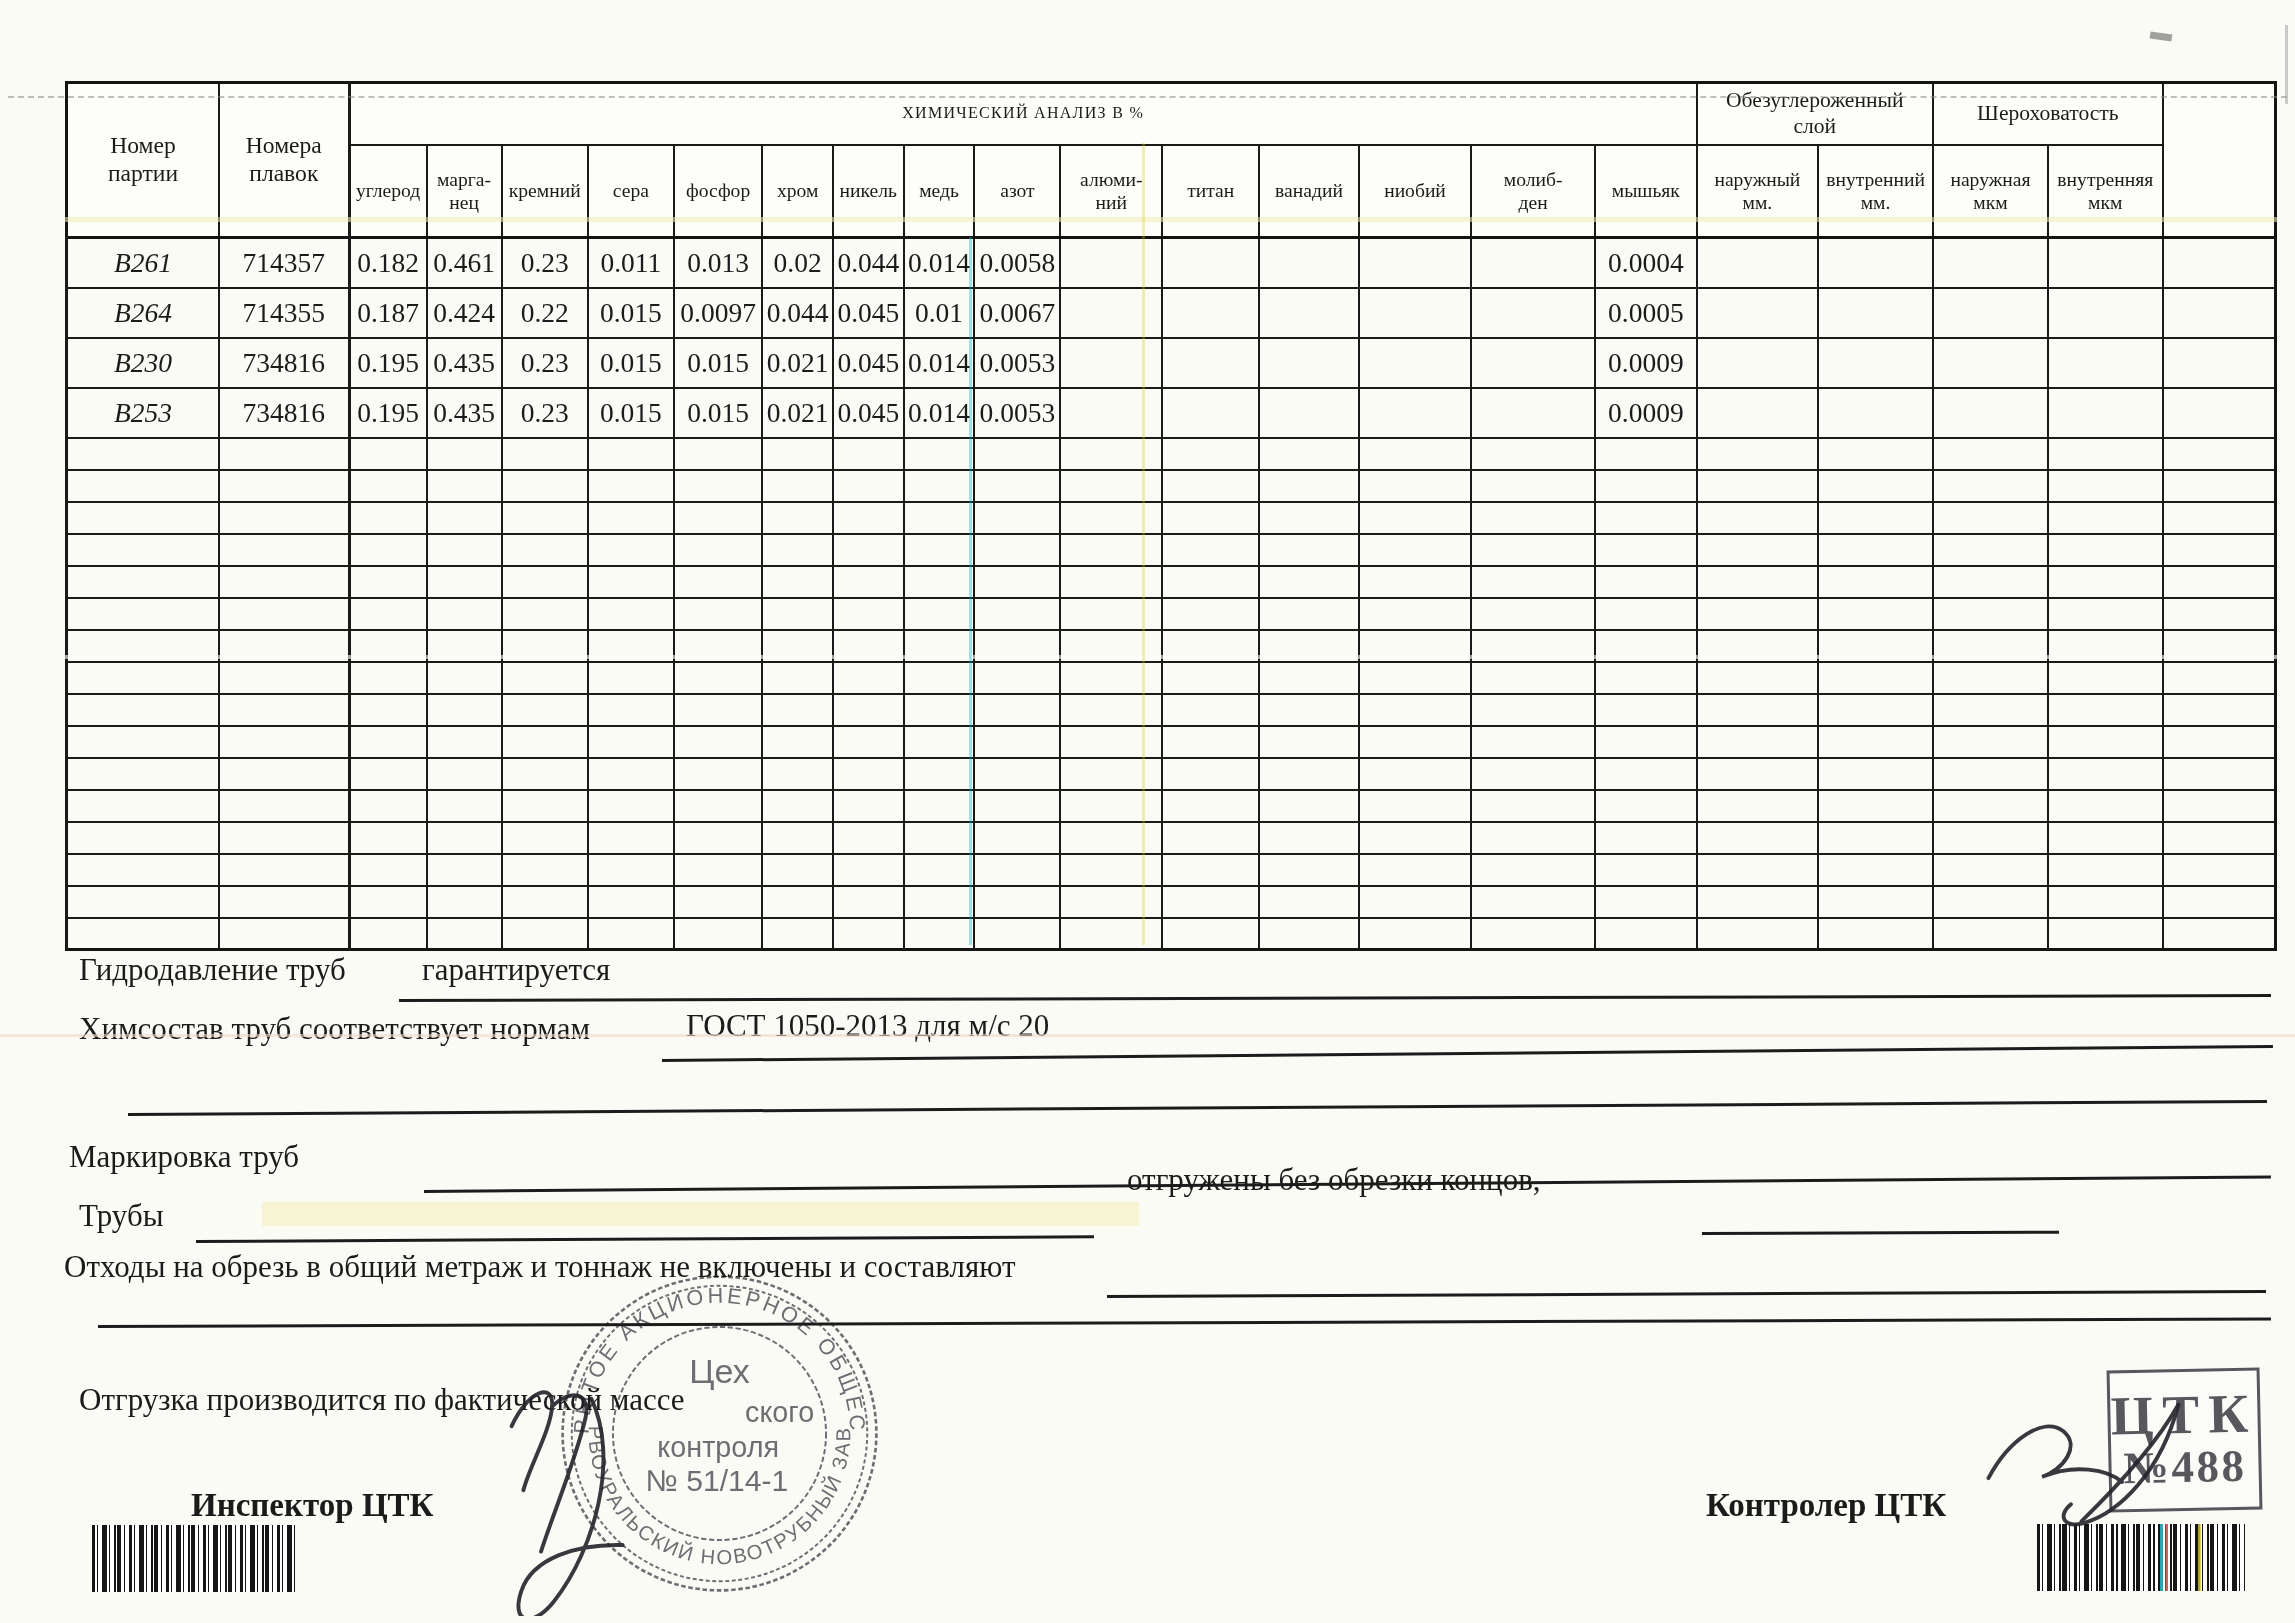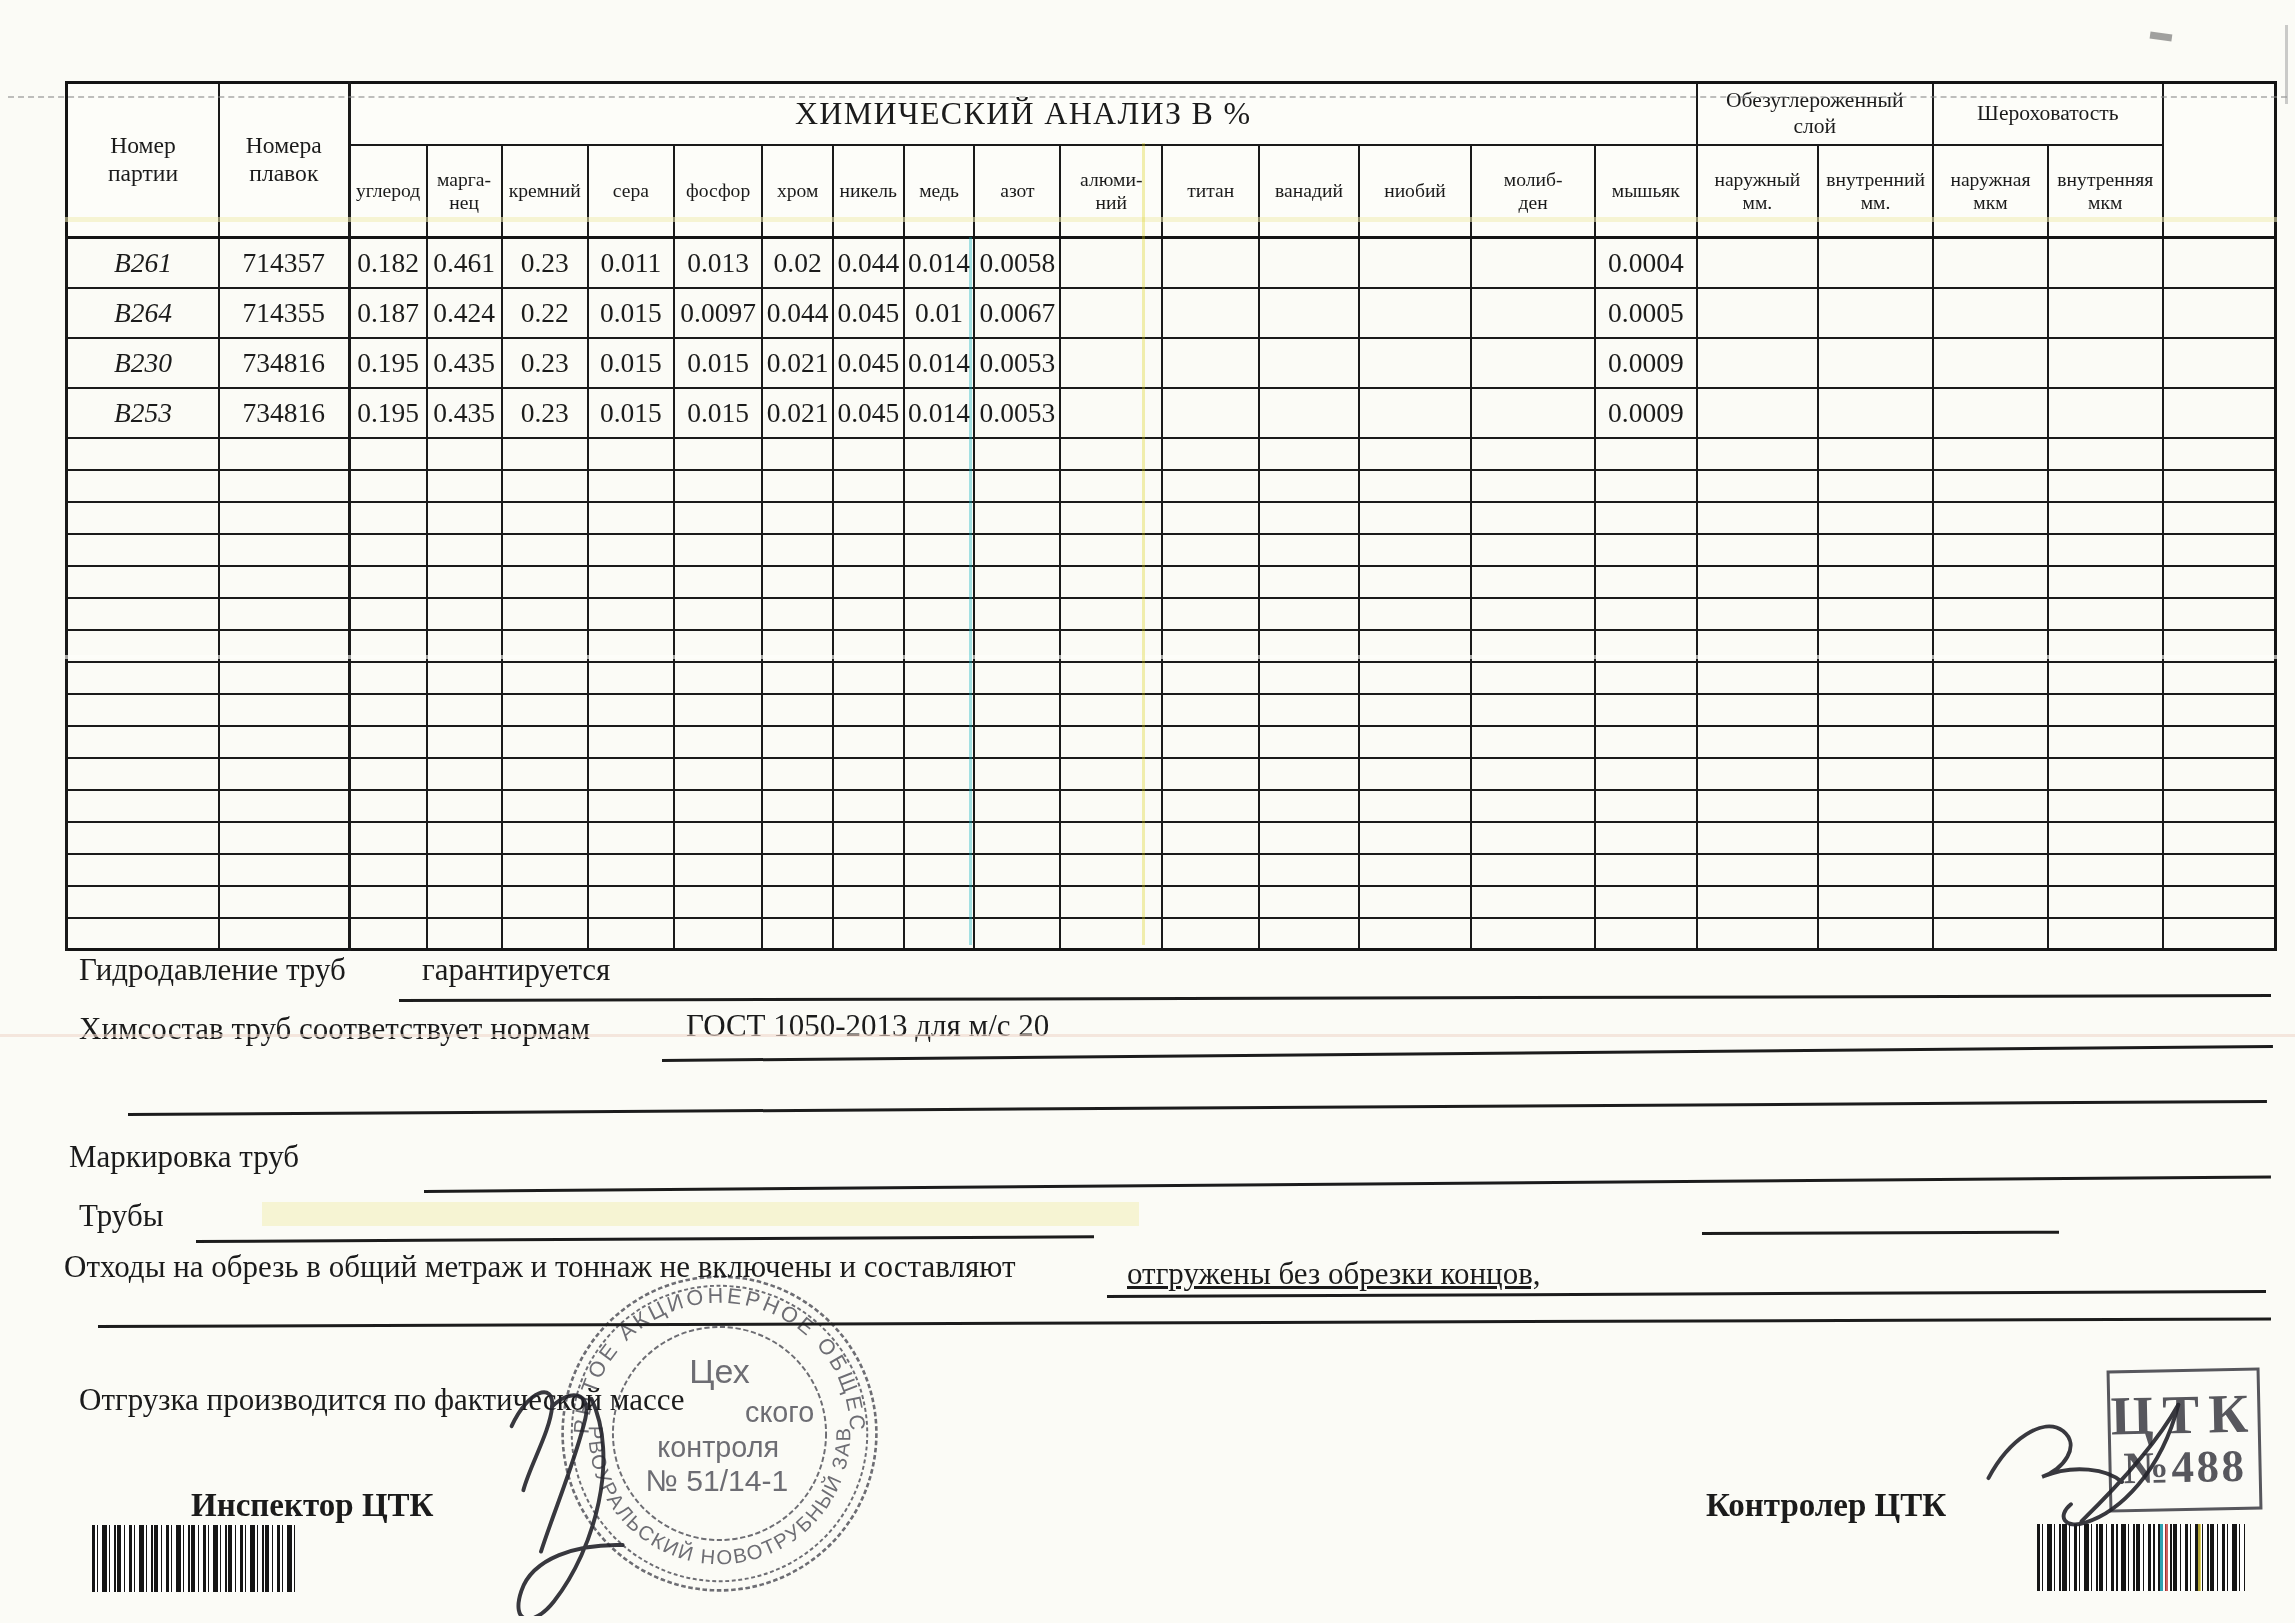--- a/index.html
+++ b/index.html
@@ -15,21 +15,21 @@
     border-collapse:collapse;table-layout:fixed;
     border:3.9px solid #141414;
   }
   #analysis-table th,#analysis-table td{
     border:2px solid #1a1a1a;padding:0;text-align:center;vertical-align:middle;
     overflow:hidden;
   }
   #analysis-table thead{border-bottom:3.3px solid #141414;}
   #analysis-table thead th{font-weight:normal;white-space:pre-line;line-height:1.18;background:#fdfdf9;}
   .h-main{font-size:23.6px;}
-  .h-group{font-size:32px;letter-spacing:1.3px;margin-left:24px;}
+  .h-group{font-size:16px;letter-spacing:1.3px;margin-left:24px;}
   .h-group-sm{font-size:21.6px;}
   .h-sub{font-size:19.6px;}
   .row-head1{height:62px;}
   .row-head2{height:93px;}
   .data-row{height:50px;}
   .data-row td{font-size:27.5px;}
   .empty-row{height:32px;}
   #analysis-table tbody td:nth-child(2){border-right-width:3.3px;}
   #analysis-table tbody td:nth-child(1){border-left-width:3.9px;font-style:italic;}
   
@@ -633,21 +633,21 @@
 <div class="lbl" style="left:686px;top:1008px;">ГОСТ 1050-2013 для м/с 20</div>
 <div class="rule" style="left:662px;top:1059px;width:1611px;transform:rotate(-0.5deg);"></div>
 
 <div class="rule" style="left:128px;top:1113px;width:2139px;transform:rotate(-0.35deg);"></div>
 
 <div class="lbl" style="left:69px;top:1139px;text-align:center;">Маркировка труб</div>
 <div class="rule" style="left:424px;top:1190px;width:1847px;transform:rotate(-0.45deg);"></div>
 
 <div class="lbl" style="left:79px;top:1198px;">Трубы</div>
 <div class="rule" style="left:196px;top:1240px;width:898px;transform:rotate(-0.3deg);"></div>
-<div class="lbl" style="left:1127px;top:1256px;text-decoration:underline;">отгружены без обрезки концов,</div>
+<div class="lbl" style="left:1127px;top:1162px;">отгружены без обрезки концов,</div>
 <div class="rule" style="left:1702px;top:1232px;width:357px;transform:rotate(-0.2deg);"></div>
 
 <div class="lbl" style="left:64px;top:1249px;">Отходы на обрезь в общий метраж и тоннаж не включены и составляют</div>
 <div class="rule" style="left:1107px;top:1295px;width:1159px;transform:rotate(-0.25deg);"></div>
 <div class="rule" style="left:98px;top:1325px;width:2173px;transform:rotate(-0.2deg);"></div>
 
 <div class="lbl" style="left:79px;top:1382px;">Отгрузка производится по фактической массе</div>
 
 <div class="lbl bold" style="left:191px;top:1487px;">Инспектор ЦТК</div>
 <div class="lbl bold" style="left:1706px;top:1487px;text-align:center;">Контролер ЦТК</div>

